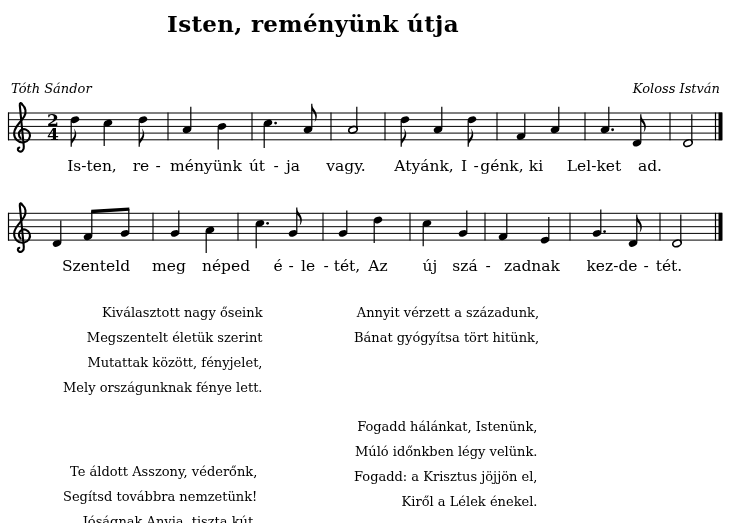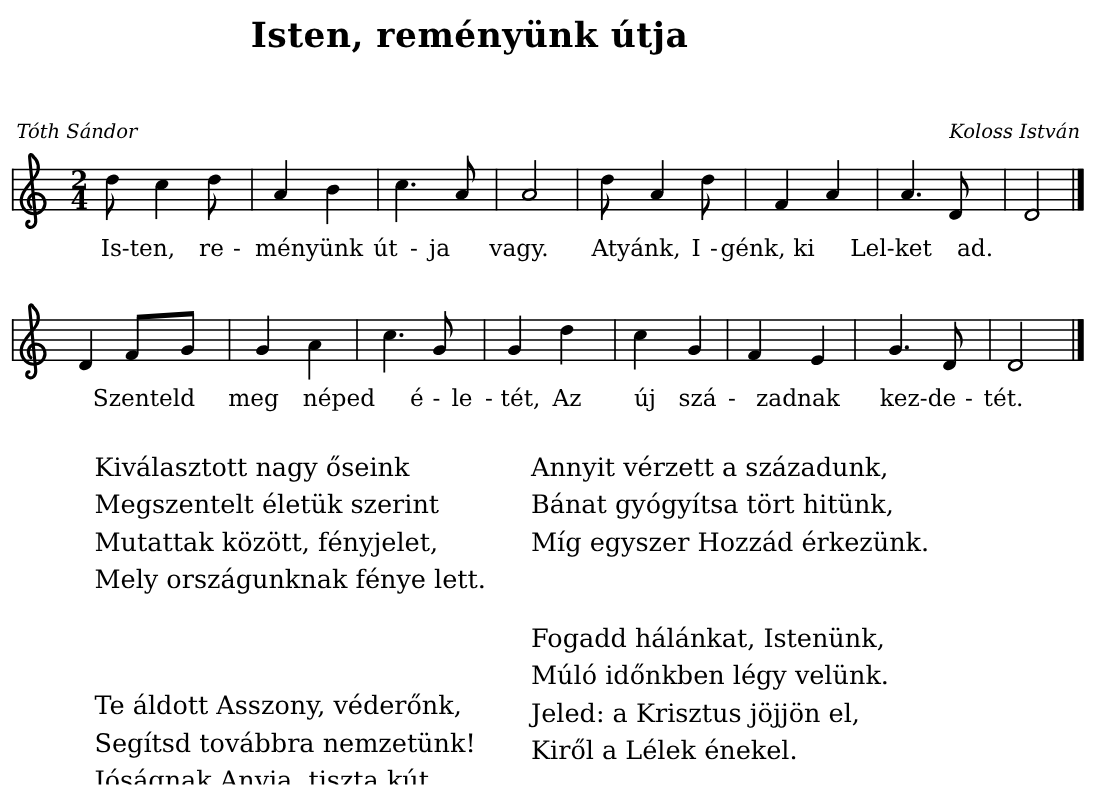--- a/index.html
+++ b/index.html
@@ -8,21 +8,21 @@
     font-family:"DejaVu Serif", serif;overflow:hidden;
   }
   .title{
     position:absolute;top:10px;left:0;width:626px;text-align:center;
     font-size:23px;font-weight:bold;letter-spacing:.3px;
   }
   .credit{position:absolute;top:81px;font-style:italic;font-size:13px;white-space:nowrap;}
   .credit-left{left:11px;}
   .credit-right{right:9px;}
   svg.score{position:absolute;left:0;top:0;}
-  .verse{position:absolute;font-size:17px;line-height:25px;white-space:nowrap;}
+  .verse{position:absolute;font-size:13px;line-height:25px;white-space:nowrap;text-align:right;}
   .v-tl{left:63px;top:300px;}
   .v-tr{left:354px;top:300px;}
   .v-bl{left:63px;top:414px;margin-top:45px;}
   .v-br{left:354px;top:414px;}
 </style>
 </head>
 <body>
 
 <div class="title">Isten, reményünk útja</div>
 <div class="credit credit-left">Tóth Sándor</div>
@@ -177,26 +177,25 @@
 
 <div class="verse v-tl">
   <div>Kiválasztott nagy őseink</div>
   <div>Megszentelt életük szerint</div>
   <div>Mutattak között, fényjelet,</div>
   <div>Mely országunknak fénye lett.</div>
 </div>
 <div class="verse v-tr">
   <div>Annyit vérzett a századunk,</div>
   <div>Bánat gyógyítsa tört hitünk,</div>
-  <div>Míg egyszer Hozzád érkezünk.</div>
 </div>
 <div class="verse v-bl">
   <div>Te áldott Asszony, véderőnk,</div>
   <div>Segítsd továbbra nemzetünk!</div>
   <div>Jóságnak Anyja, tiszta kút,</div>
   <div>Tövis között a rózsaút.</div>
 </div>
 <div class="verse v-br">
   <div>Fogadd hálánkat, Istenünk,</div>
   <div>Múló időnkben légy velünk.</div>
-  <div>Jeled: a Krisztus jöjjön el,</div>
+  <div>Fogadd: a Krisztus jöjjön el,</div>
   <div>Kiről a Lélek énekel.</div>
 </div>
 
 </body></html>

